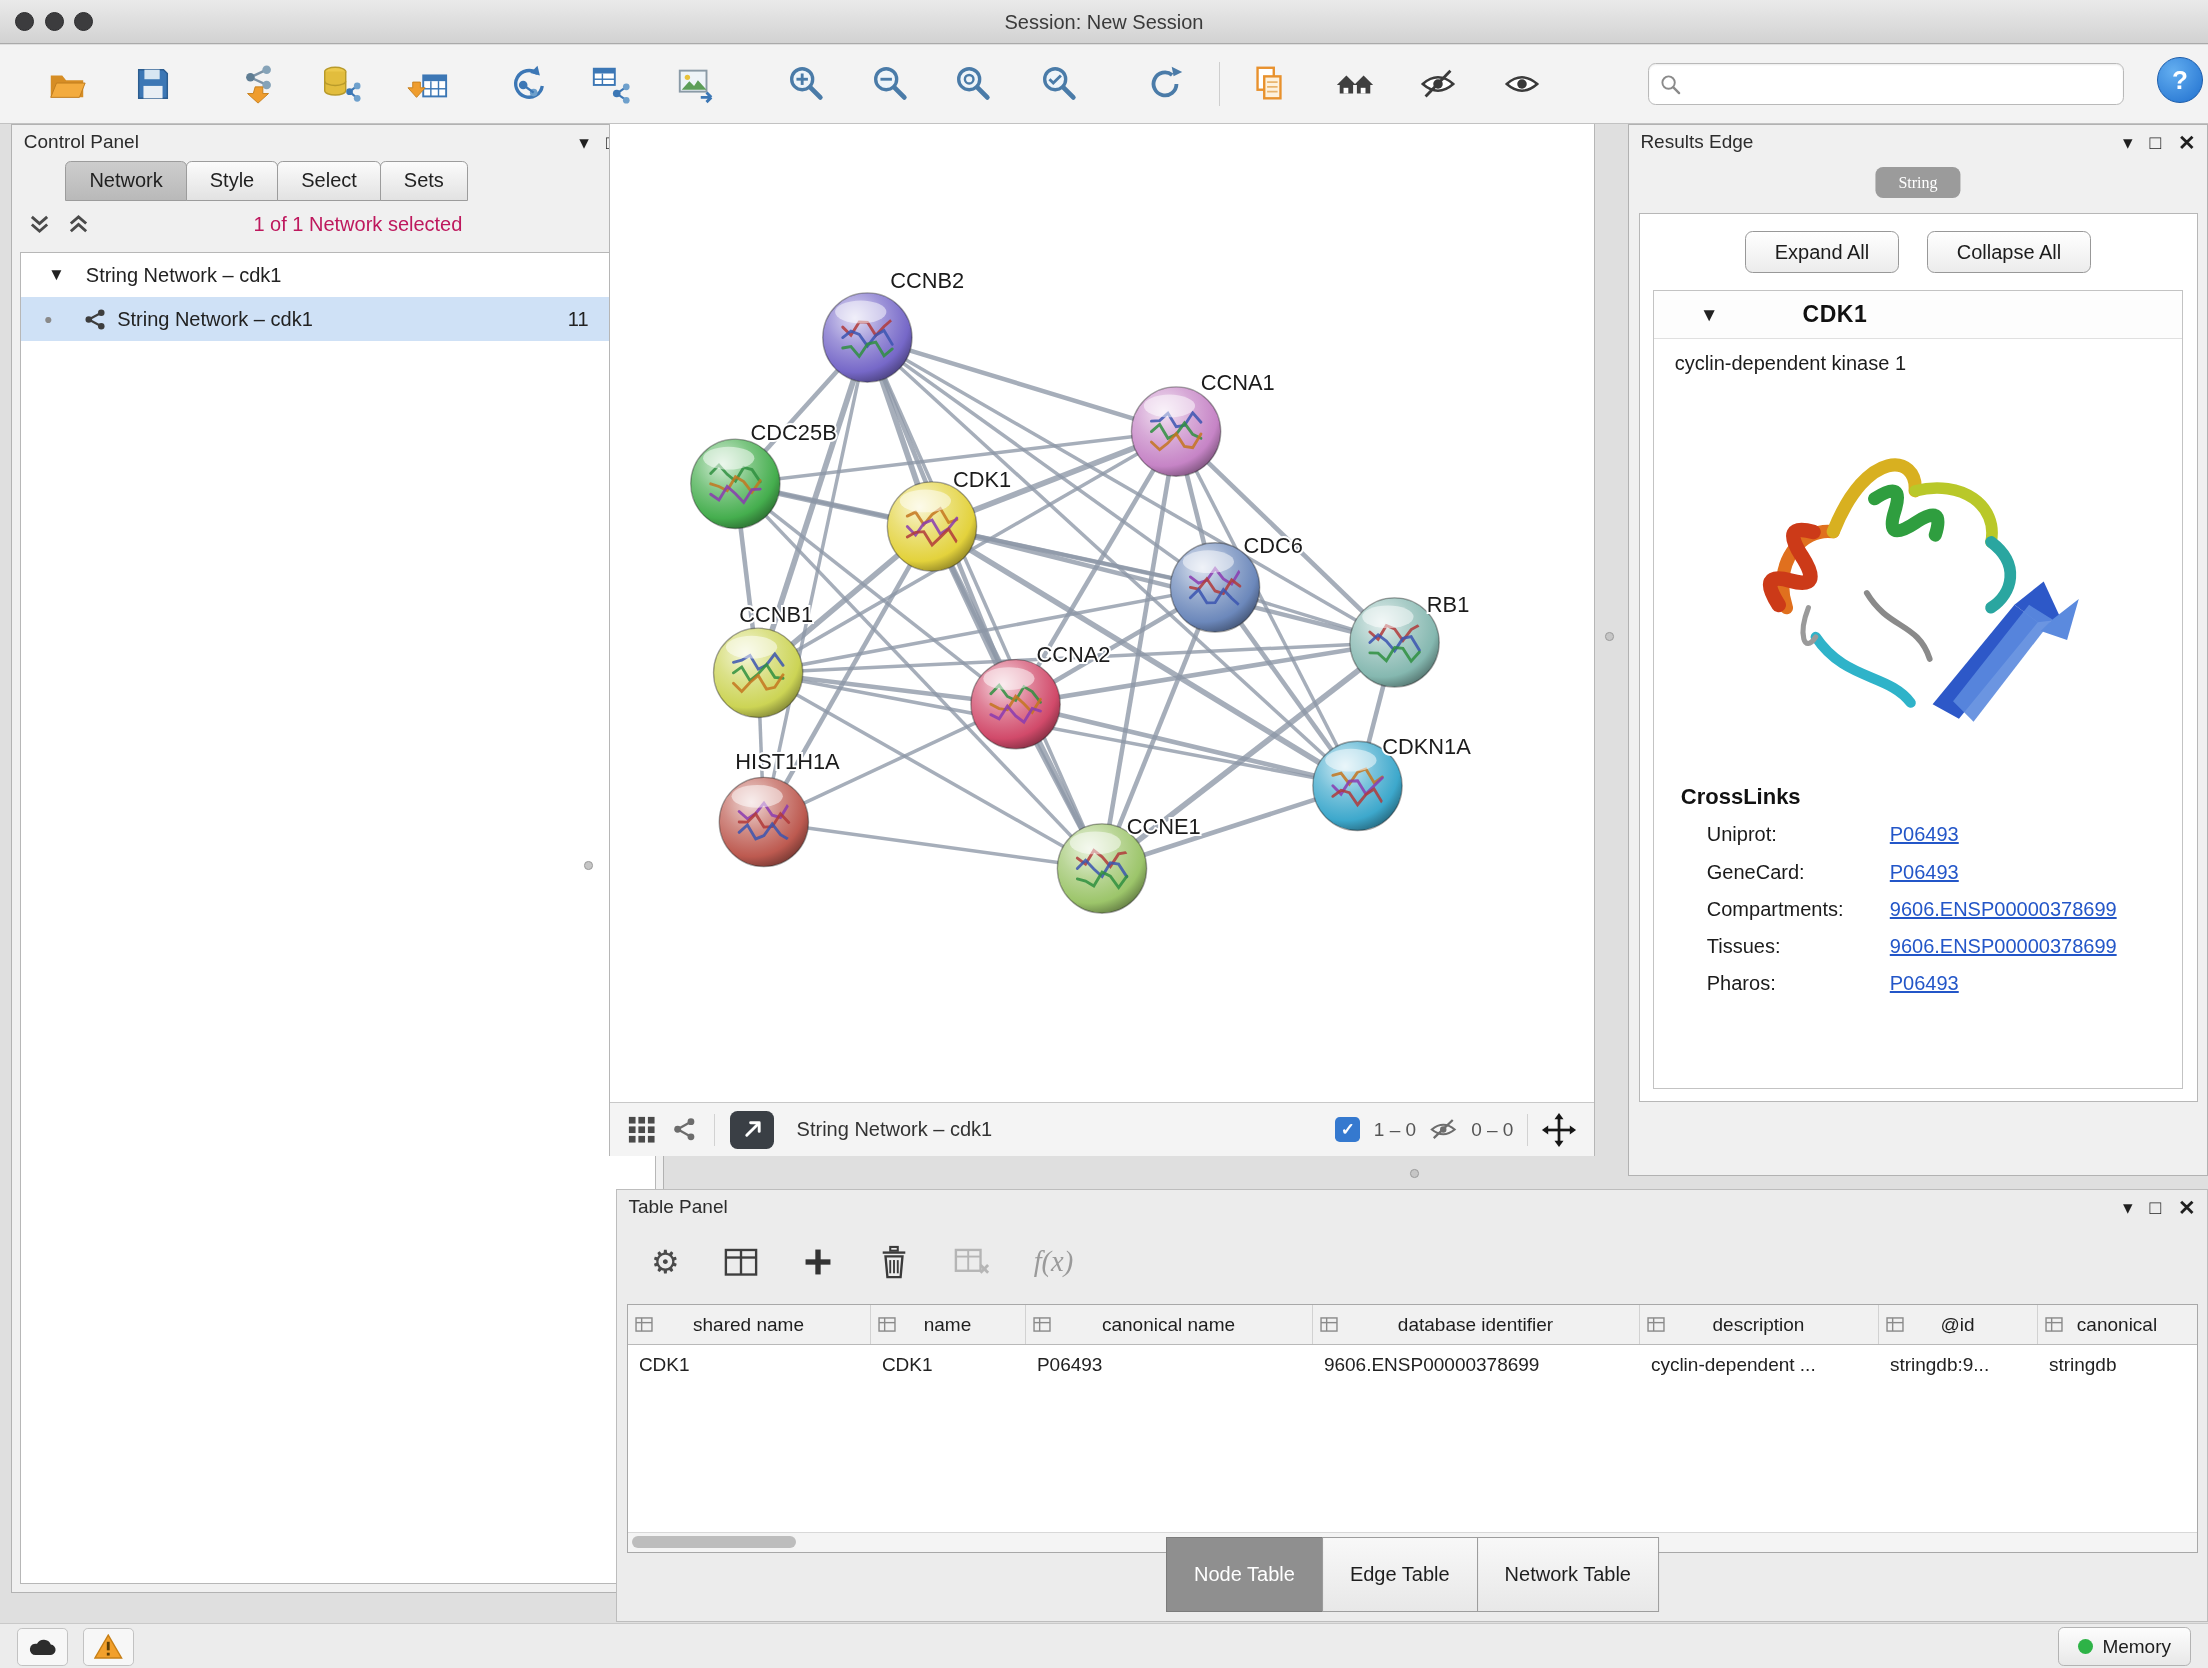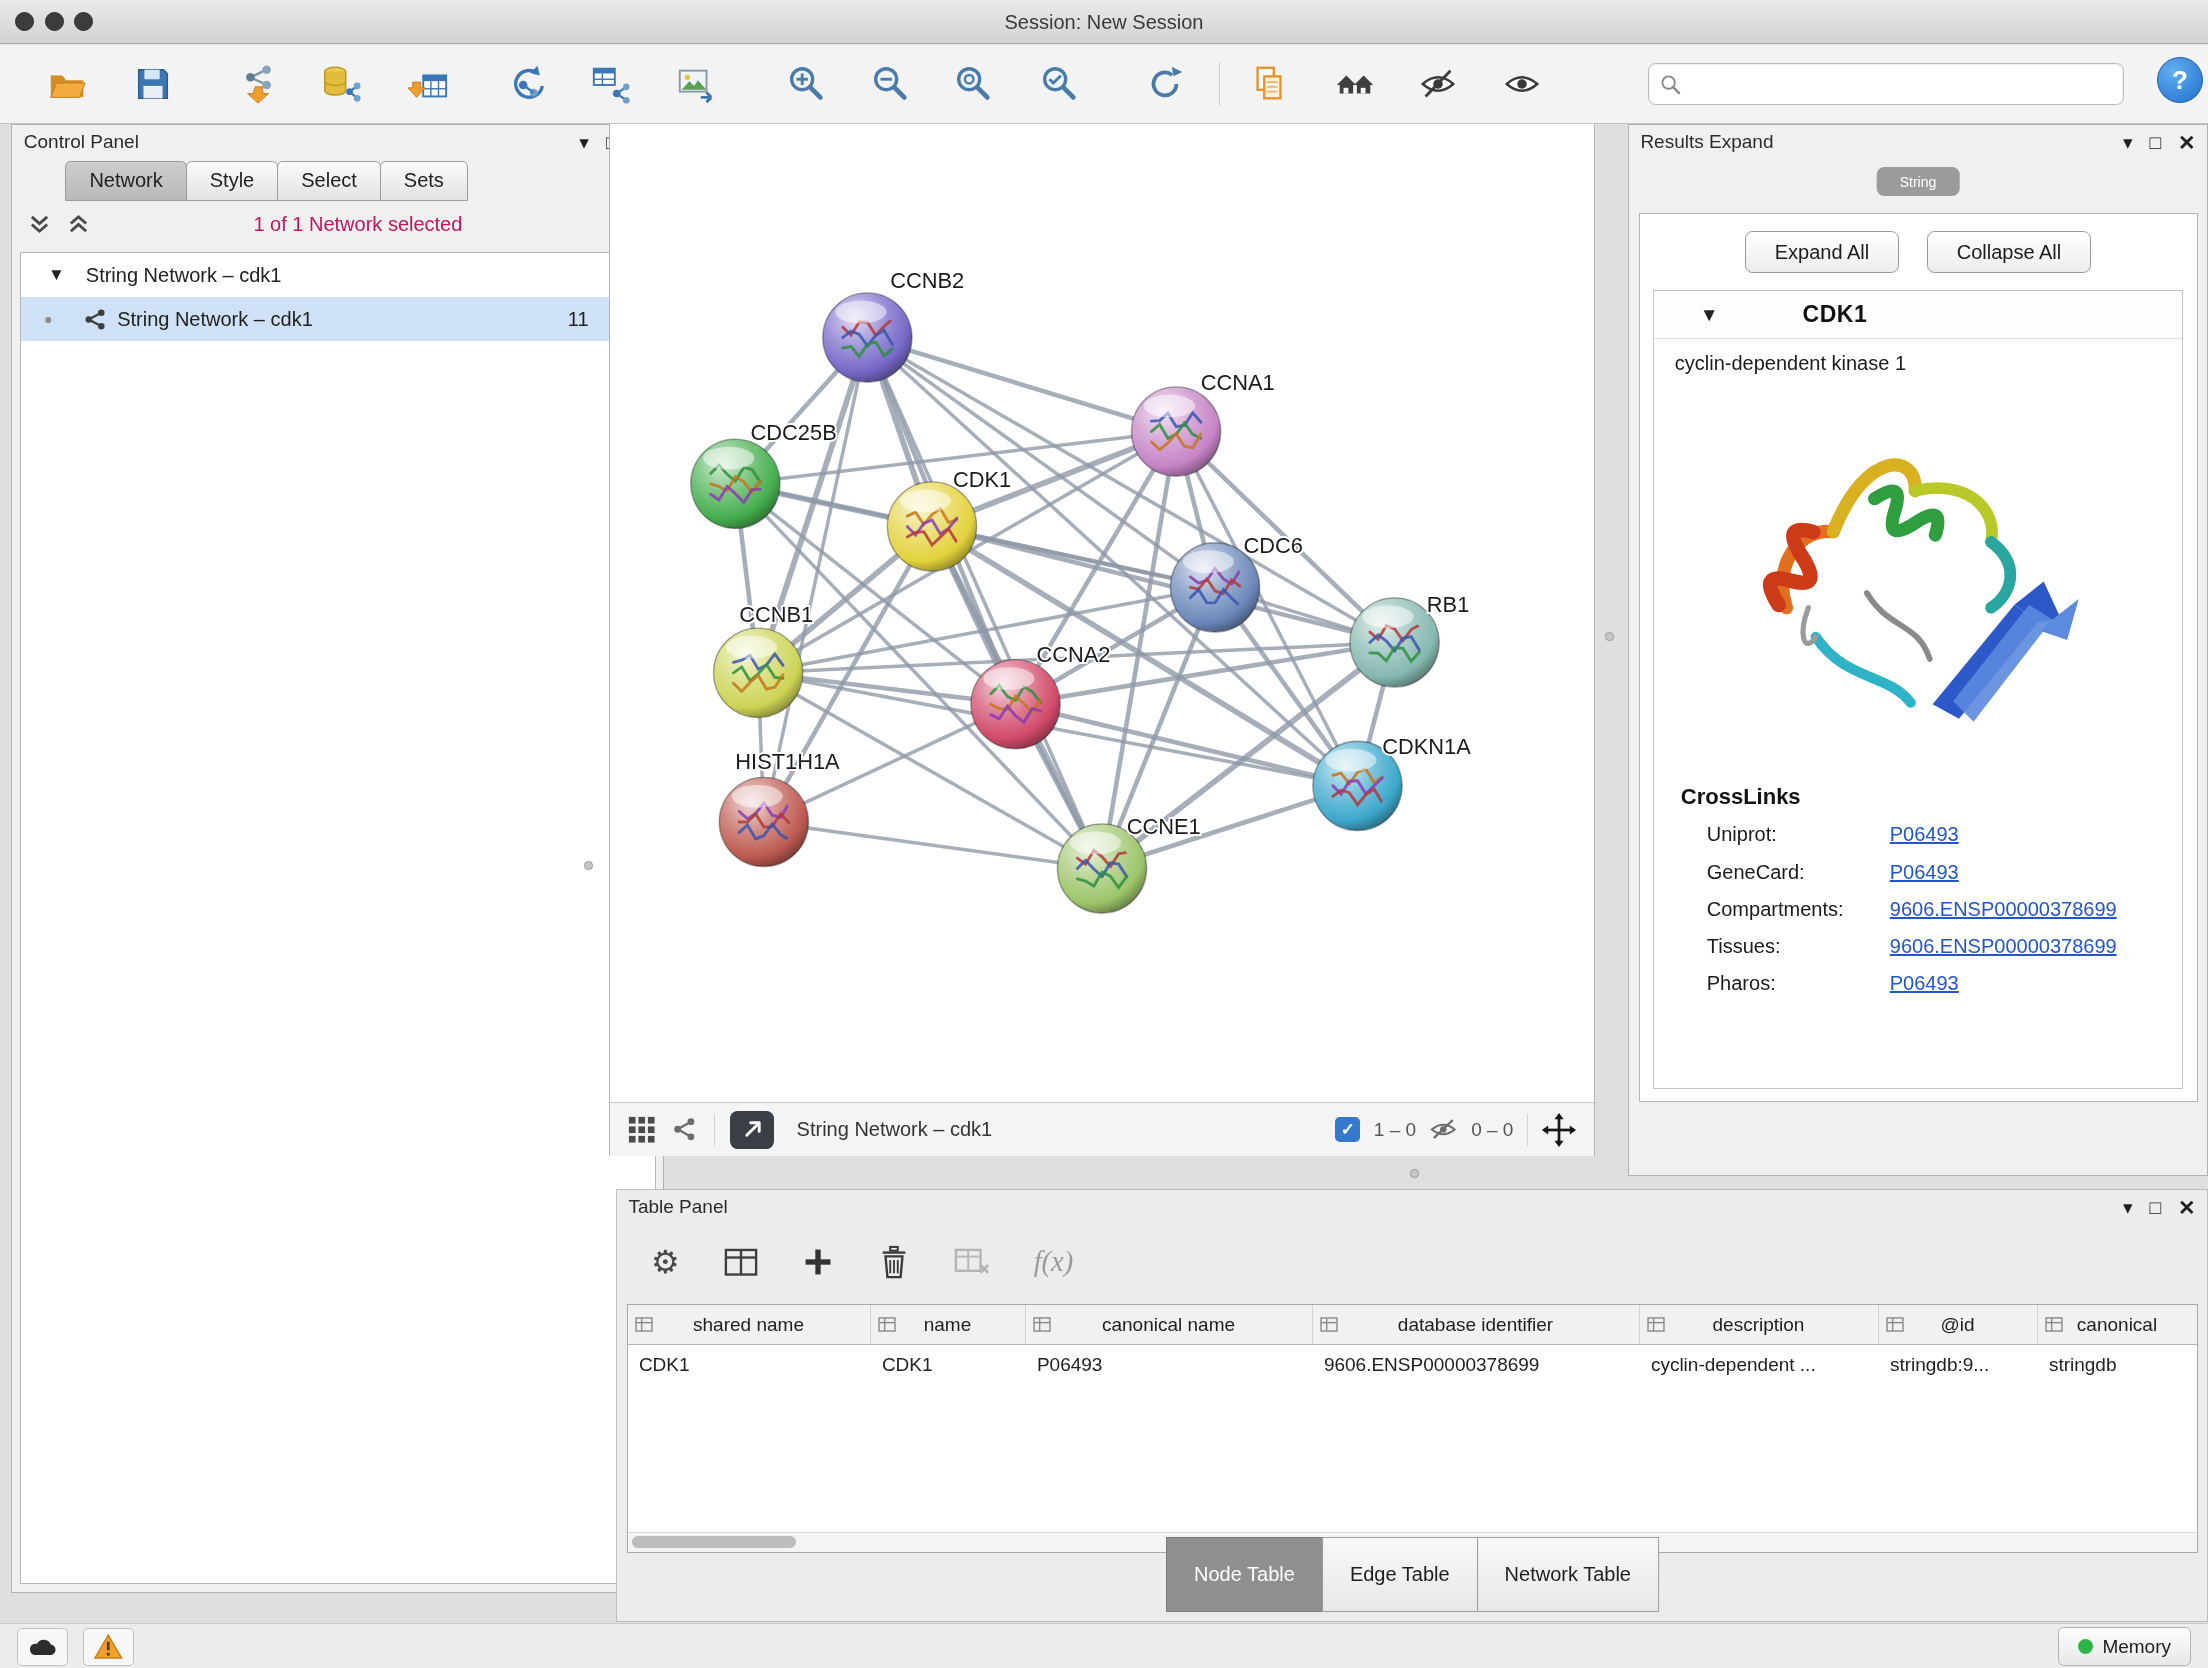--- a/index.html
+++ b/index.html
@@ -54,21 +54,21 @@
   .netbar{position:absolute;left:0;bottom:0;width:100%;height:54px;background:#f4f4f4;border-top:1px solid #c8c8c8;display:flex;align-items:center;padding:0 17px;gap:15px;font-size:19px;color:#444;}
   .vsep{width:1px;height:32px;background:#d2d2d2;}
   .net-darkbtn{width:44px;height:38px;background:#3a3f45;border-radius:7.6px;display:flex;align-items:center;justify-content:center;}
   .net-title{margin-left:7.6px;color:#333;font-size:20px;}
   .net-right{margin-left:auto;display:flex;align-items:center;gap:13.3px;}
   .net-check{width:25px;height:25px;background:#3579cf;border-radius:4.8px;color:#fff;font-size:17px;font-weight:bold;display:flex;align-items:center;justify-content:center;}
   .net-counter{color:#555;}
 
   
   .results-panel{position:absolute;left:1628px;top:124px;width:580px;height:1052px;background:#f0f0f0;border:1px solid #b2b2b2;}
-  .string-badge{position:absolute;left:50%;transform:translateX(-50%);top:42px;background:#9b9b9b;color:#fff;font-size:14px;padding:6.7px 23px;border-radius:7.6px;}
+  .string-badge{position:absolute;left:50%;transform:translateX(-50%);top:42px;background:#9b9b9b;color:#fff;font-size:16px;padding:6.7px 23px;border-radius:7.6px;font-family:Liberation Serif, serif;}
   .results-box{position:absolute;left:9.5px;right:9.5px;top:88px;height:889px;background:#fff;border:1px solid #b7b7b7;padding:17px 7.6px 7.6px;}
   .rp-buttons{display:flex;justify-content:center;gap:28.5px;margin-bottom:17px;}
   .rp-btn{font-size:20px;padding:8.6px 28.5px;border:1px solid #989898;border-radius:7.6px;background:linear-gradient(#ffffff,#ececec);color:#1c1c1c;}
   .gene-box{border:1px solid #c3c3c3;margin:0 5.7px;height:799px;position:relative;background:#fff;}
   .gene-header{display:flex;align-items:center;height:48px;border-bottom:1px solid #e0e0e0;padding:0 19px;background:#fdfdfd;}
   .gene-header .tri{font-size:19px;margin-left:27px;color:#222;}
   .gene-name{font-size:23px;font-weight:bold;margin-left:84px;letter-spacing:0.5px;color:#111;}
   .gene-desc{font-size:20px;color:#1c1c1c;padding:13.3px 0 0 21px;}
   .protein-img{width:380px;height:399px;margin:3.8px auto 0;}
   .cl-title{font-size:22px;font-weight:bold;margin:5.7px 0 13.3px 27px;color:#111;}
@@ -658,21 +658,21 @@
     </span>
   </div>
 </div>
 
 <div class="split-dot" style="left:584px;top:861px"></div>
 <div class="split-dot" style="left:1605px;top:632px"></div>
 <div class="split-dot" style="left:1410px;top:1169px"></div>
 
 <div class="results-panel">
   <div class="panel-header">
-    <span>Results Expand</span>
+    <span>Results Edge</span>
     <span class="ph-icons">
       <span class="ph-ic">▾</span>
       <span class="ph-ic">□</span>
       <span class="ph-ic ph-close">✕</span>
     </span>
   </div>
   <div class="string-badge">String</div>
   <div class="results-box">
     <div class="rp-buttons">
       <button class="rp-btn">Expand All</button>

